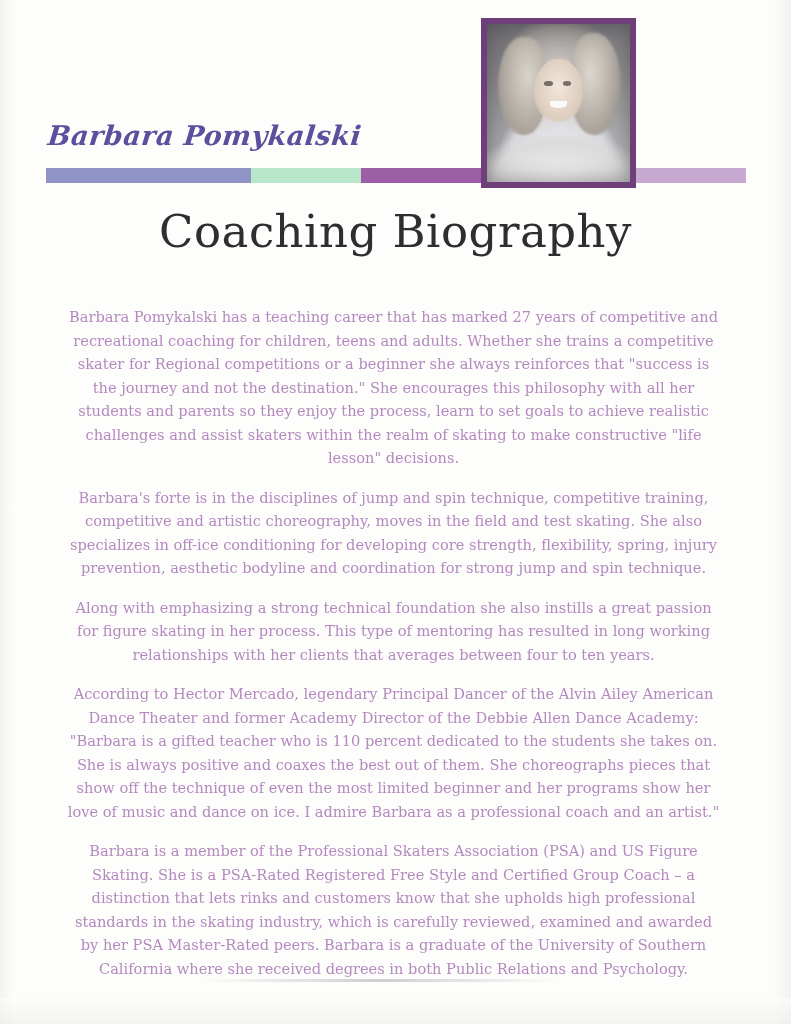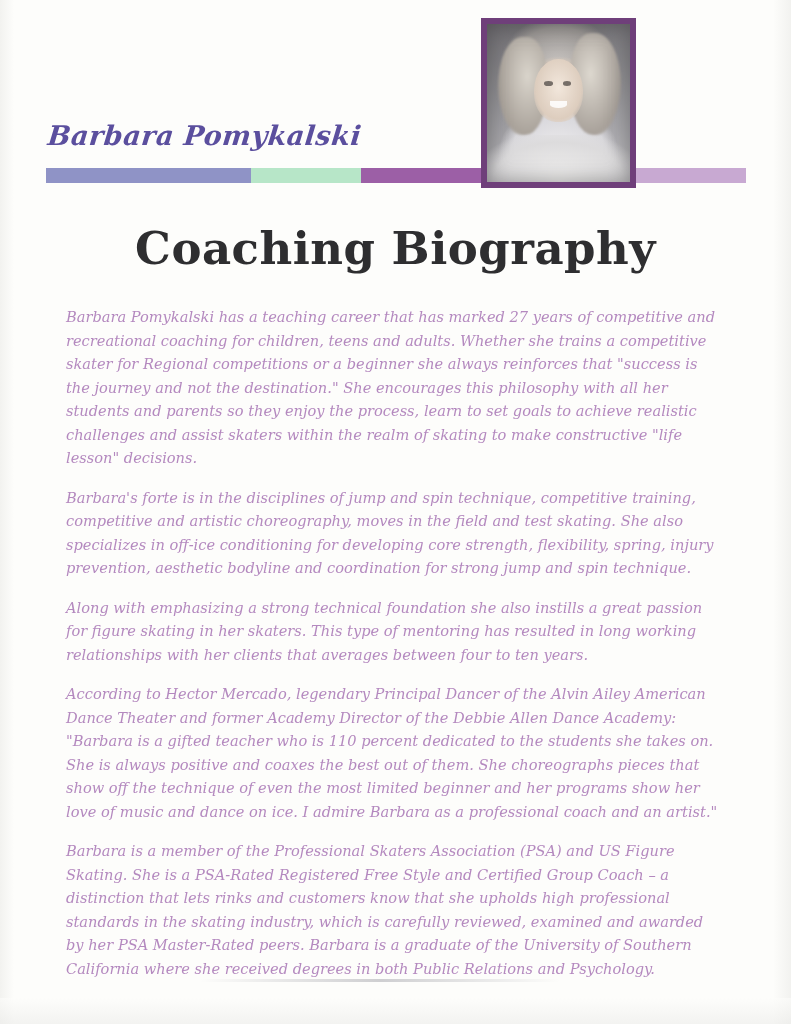--- a/index.html
+++ b/index.html
@@ -130,41 +130,39 @@
   }
   .photo .vignette {
     position: absolute; inset: 0;
     box-shadow: inset 0 0 22px rgba(60,58,62,.55);
   }
 
   
   .doc-title {
     position: absolute;
     left: 0; right: 0;
-    top: 222px;
+    top: 205px;
     text-align: center;
     font-family: "DejaVu Serif", serif;
     font-size: 45px;
     color: #2e2e30;
     letter-spacing: 0.5px;
-    font-weight: bold;
   }
 
   
   .body-copy {
     position: absolute;
     left: 66px;
     top: 305px;
     width: 655px;
     color: #b489bf;
     font-family: "DejaVu Serif", serif;
-    font-style: italic;
     font-size: 14.6px;
     line-height: 23.5px;
-    text-align: left;
+    text-align: center;
   }
   .body-copy p {
     margin: 0 0 16px 0;
   }
   .body-copy p:last-child { margin-bottom: 12px; }
 
   .footer-smudge {
     position: absolute;
     left: 200px;
     bottom: 42px;
@@ -205,19 +203,19 @@
         <div class="vignette"></div>
       </div>
     </div>
   </div>
 
   <div class="doc-title">Coaching Biography</div>
 
   <div class="body-copy">
     <p>Barbara Pomykalski has a teaching career that has marked 27 years of competitive and recreational coaching for children, teens and adults.  Whether she trains a competitive skater for Regional competitions or a beginner she always reinforces that "success is the journey and not the destination."  She encourages this philosophy with all her students and parents so they enjoy the process, learn to set goals to achieve realistic challenges and assist skaters within the realm of skating to make constructive "life lesson" decisions.</p>
     <p>Barbara's forte is in the disciplines of jump and spin technique, competitive training, competitive and artistic choreography, moves in the field and test skating.  She also specializes in off-ice conditioning for developing core strength, flexibility, spring, injury prevention, aesthetic bodyline and coordination for strong jump and spin technique.</p>
-    <p>Along with emphasizing a strong technical foundation she also instills a great passion for figure skating in her skaters. This type of mentoring has resulted in long working relationships with her clients that averages between four to ten years.</p>
+    <p>Along with emphasizing a strong technical foundation she also instills a great passion for figure skating in her process. This type of mentoring has resulted in long working relationships with her clients that averages between four to ten years.</p>
     <p>According to Hector Mercado, legendary Principal Dancer of the Alvin Ailey American Dance Theater and former Academy Director of the Debbie Allen Dance Academy: "Barbara is a gifted teacher who is 110 percent dedicated to the students she takes on.  She is always positive and coaxes the best out of them.  She choreographs pieces that show off the technique of even the most limited beginner and her programs show her love of music and dance on ice.  I admire Barbara as a professional coach and an artist."</p>
     <p>Barbara is a member of the Professional Skaters Association (PSA) and US Figure Skating.  She is a PSA-Rated Registered Free Style and Certified Group Coach – a distinction that lets rinks and customers know that she upholds high professional standards in the skating industry, which is carefully reviewed, examined and awarded by her PSA Master-Rated peers.  Barbara is a graduate of the University of Southern California where she received degrees in both Public Relations and Psychology.</p>
   </div>
 
   <div class="footer-smudge"></div>
 </div>
 
 </body></html>

